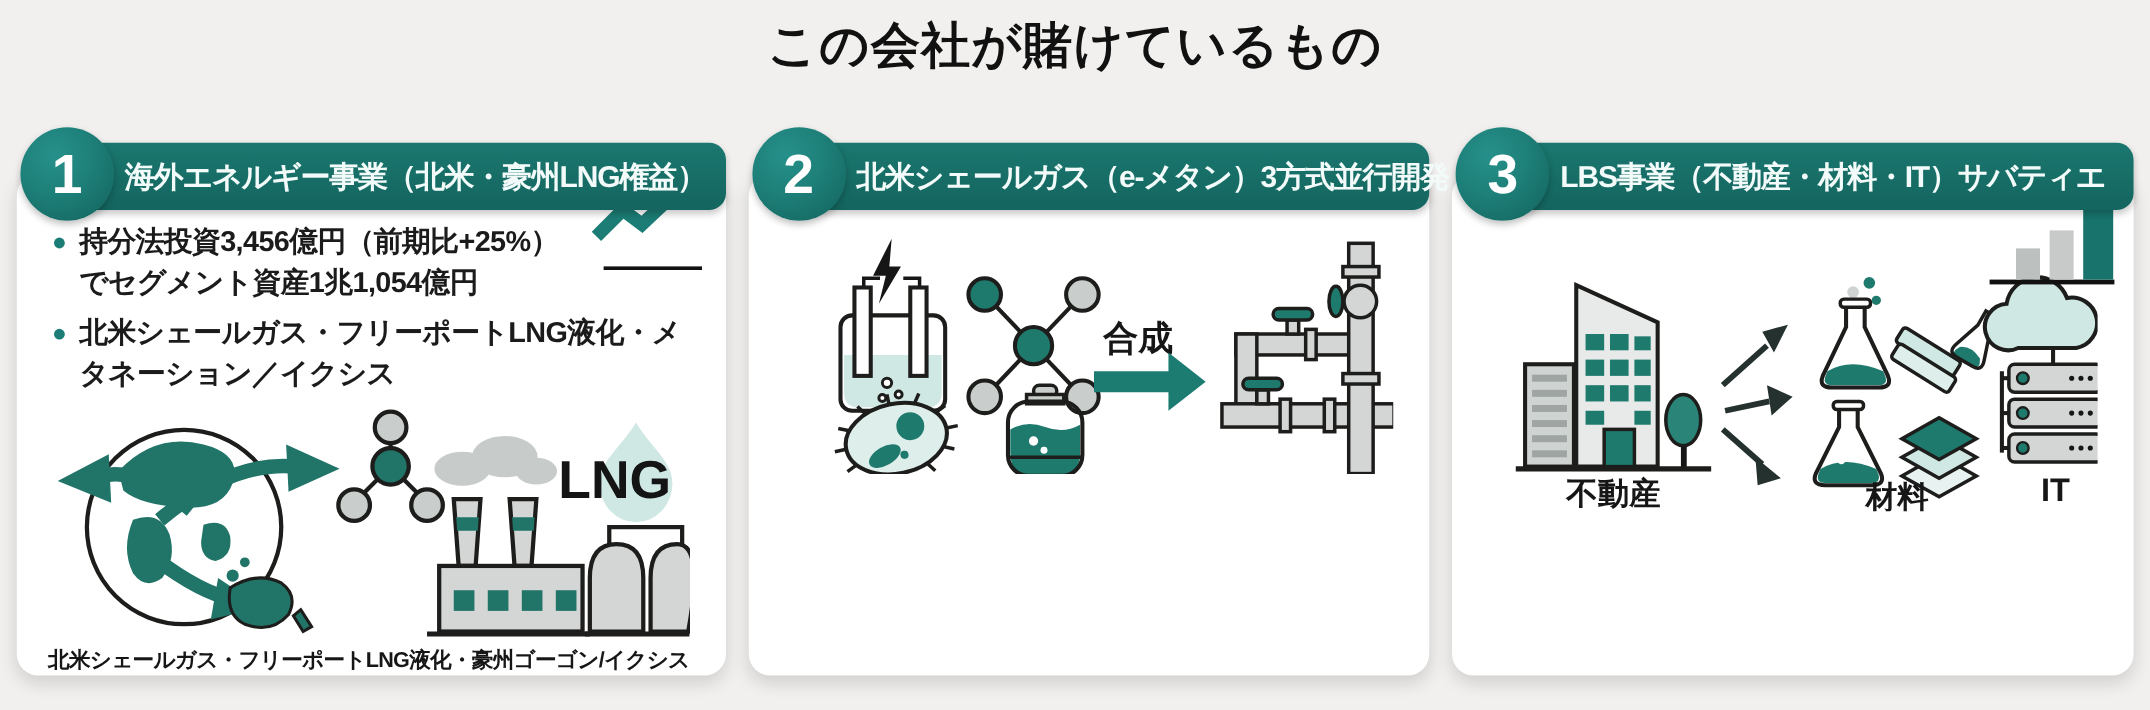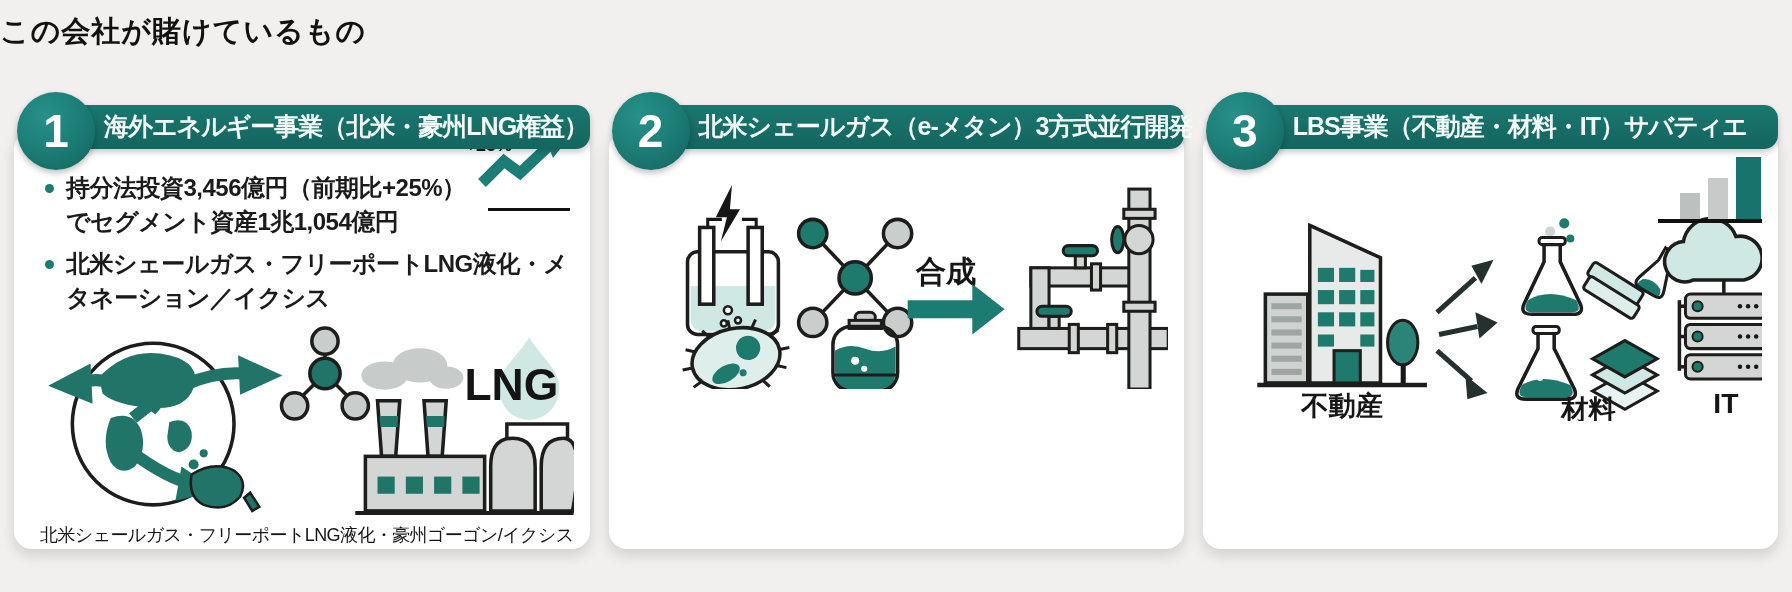--- a/index.html
+++ b/index.html
@@ -4,22 +4,22 @@
 <style>
   html,body{margin:0;padding:0;}
   body{
     width:1792px;height:592px;overflow:hidden;
     background:#f1f0ee;
     font-family:"Liberation Sans",sans-serif;
     color:#1b1b1b;
     -webkit-font-smoothing:antialiased;
   }
   .page-title{
-    margin:14px 0 0;
-    font-size:29px;font-weight:900;color:#111;
+    margin:14px 0 0;text-align:center;
+    font-size:41px;font-weight:900;color:#111;
     letter-spacing:1px;line-height:1.2;
   }
   .cards{
     display:flex;gap:19px;padding:0 14px;
     margin-top:36px;align-items:flex-start;
   }
   .card{
     flex:1;position:relative;background:#fff;
     border-radius:18px;height:418px;margin-top:46px;
     box-shadow:0 6px 14px rgba(0,0,0,.14);
@@ -27,28 +27,28 @@
   .num-circle{
     position:absolute;top:-39px;left:3px;z-index:3;
     width:78px;height:78px;border-radius:50%;
     background:radial-gradient(circle at 36% 30%, #27908a 0%, #1d7f78 45%, #13625c 100%);
     box-shadow:0 3px 6px rgba(0,0,0,.25);
     display:flex;align-items:center;justify-content:center;
     color:#fff;font-size:46px;font-weight:800;
   }
   .header-bar{
     position:absolute;top:-26px;left:44px;right:0;z-index:2;
-    height:44px;border-radius:6px 14px 14px 6px;
+    height:56px;border-radius:6px 14px 14px 6px;
     background:linear-gradient(180deg,#1a776f 0%,#14655f 100%);
     box-shadow:0 3px 6px rgba(0,0,0,.22);
     display:flex;align-items:center;padding-left:46px;
     color:#f2fbf9;font-size:25px;font-weight:800;
     letter-spacing:-1px;white-space:nowrap;
   }
-  .card-body{padding:40px 16px 0 26px;position:relative;}
+  .card-body{padding:40px 30px 0 26px;position:relative;}
   ul.bullets{list-style:none;margin:0;padding:0;}
   ul.bullets li{
     position:relative;padding-left:26px;margin-bottom:8px;
     font-size:24px;font-weight:700;line-height:1.42;
     letter-spacing:-0.5px;color:#1b1b1b;
   }
   ul.bullets li::before{
     content:"";position:absolute;left:5px;top:13px;
     width:9px;height:9px;border-radius:50%;background:#1b7d75;
   }
@@ -66,21 +66,21 @@
     height:66px;border-bottom:4px solid #111;padding:0 1px 0 6px;margin-top:2px;
   }
   .bar{display:block;}
   .bar.b1{width:20px;height:26px;background:#bcc0bf;}
   .bar.b2{width:20px;height:41px;background:#c7cac9;}
   .bar.b3{width:25px;height:62px;background:#17736c;}
   .illo{margin-top:10px;}
   .illo svg{display:block;width:100%;height:auto;}
   .caption{
     margin-top:4px;text-align:center;white-space:nowrap;
-    font-size:18px;font-weight:400;letter-spacing:-0.6px;color:#161616;
+    font-size:18px;font-weight:700;letter-spacing:-0.6px;color:#161616;
   }
   svg text{font-family:"Liberation Sans",sans-serif;}
 </style>
 </head>
 <body>
 
 <h1 class="page-title">この会社が賭けているもの</h1>
 
 <div class="cards">
 

